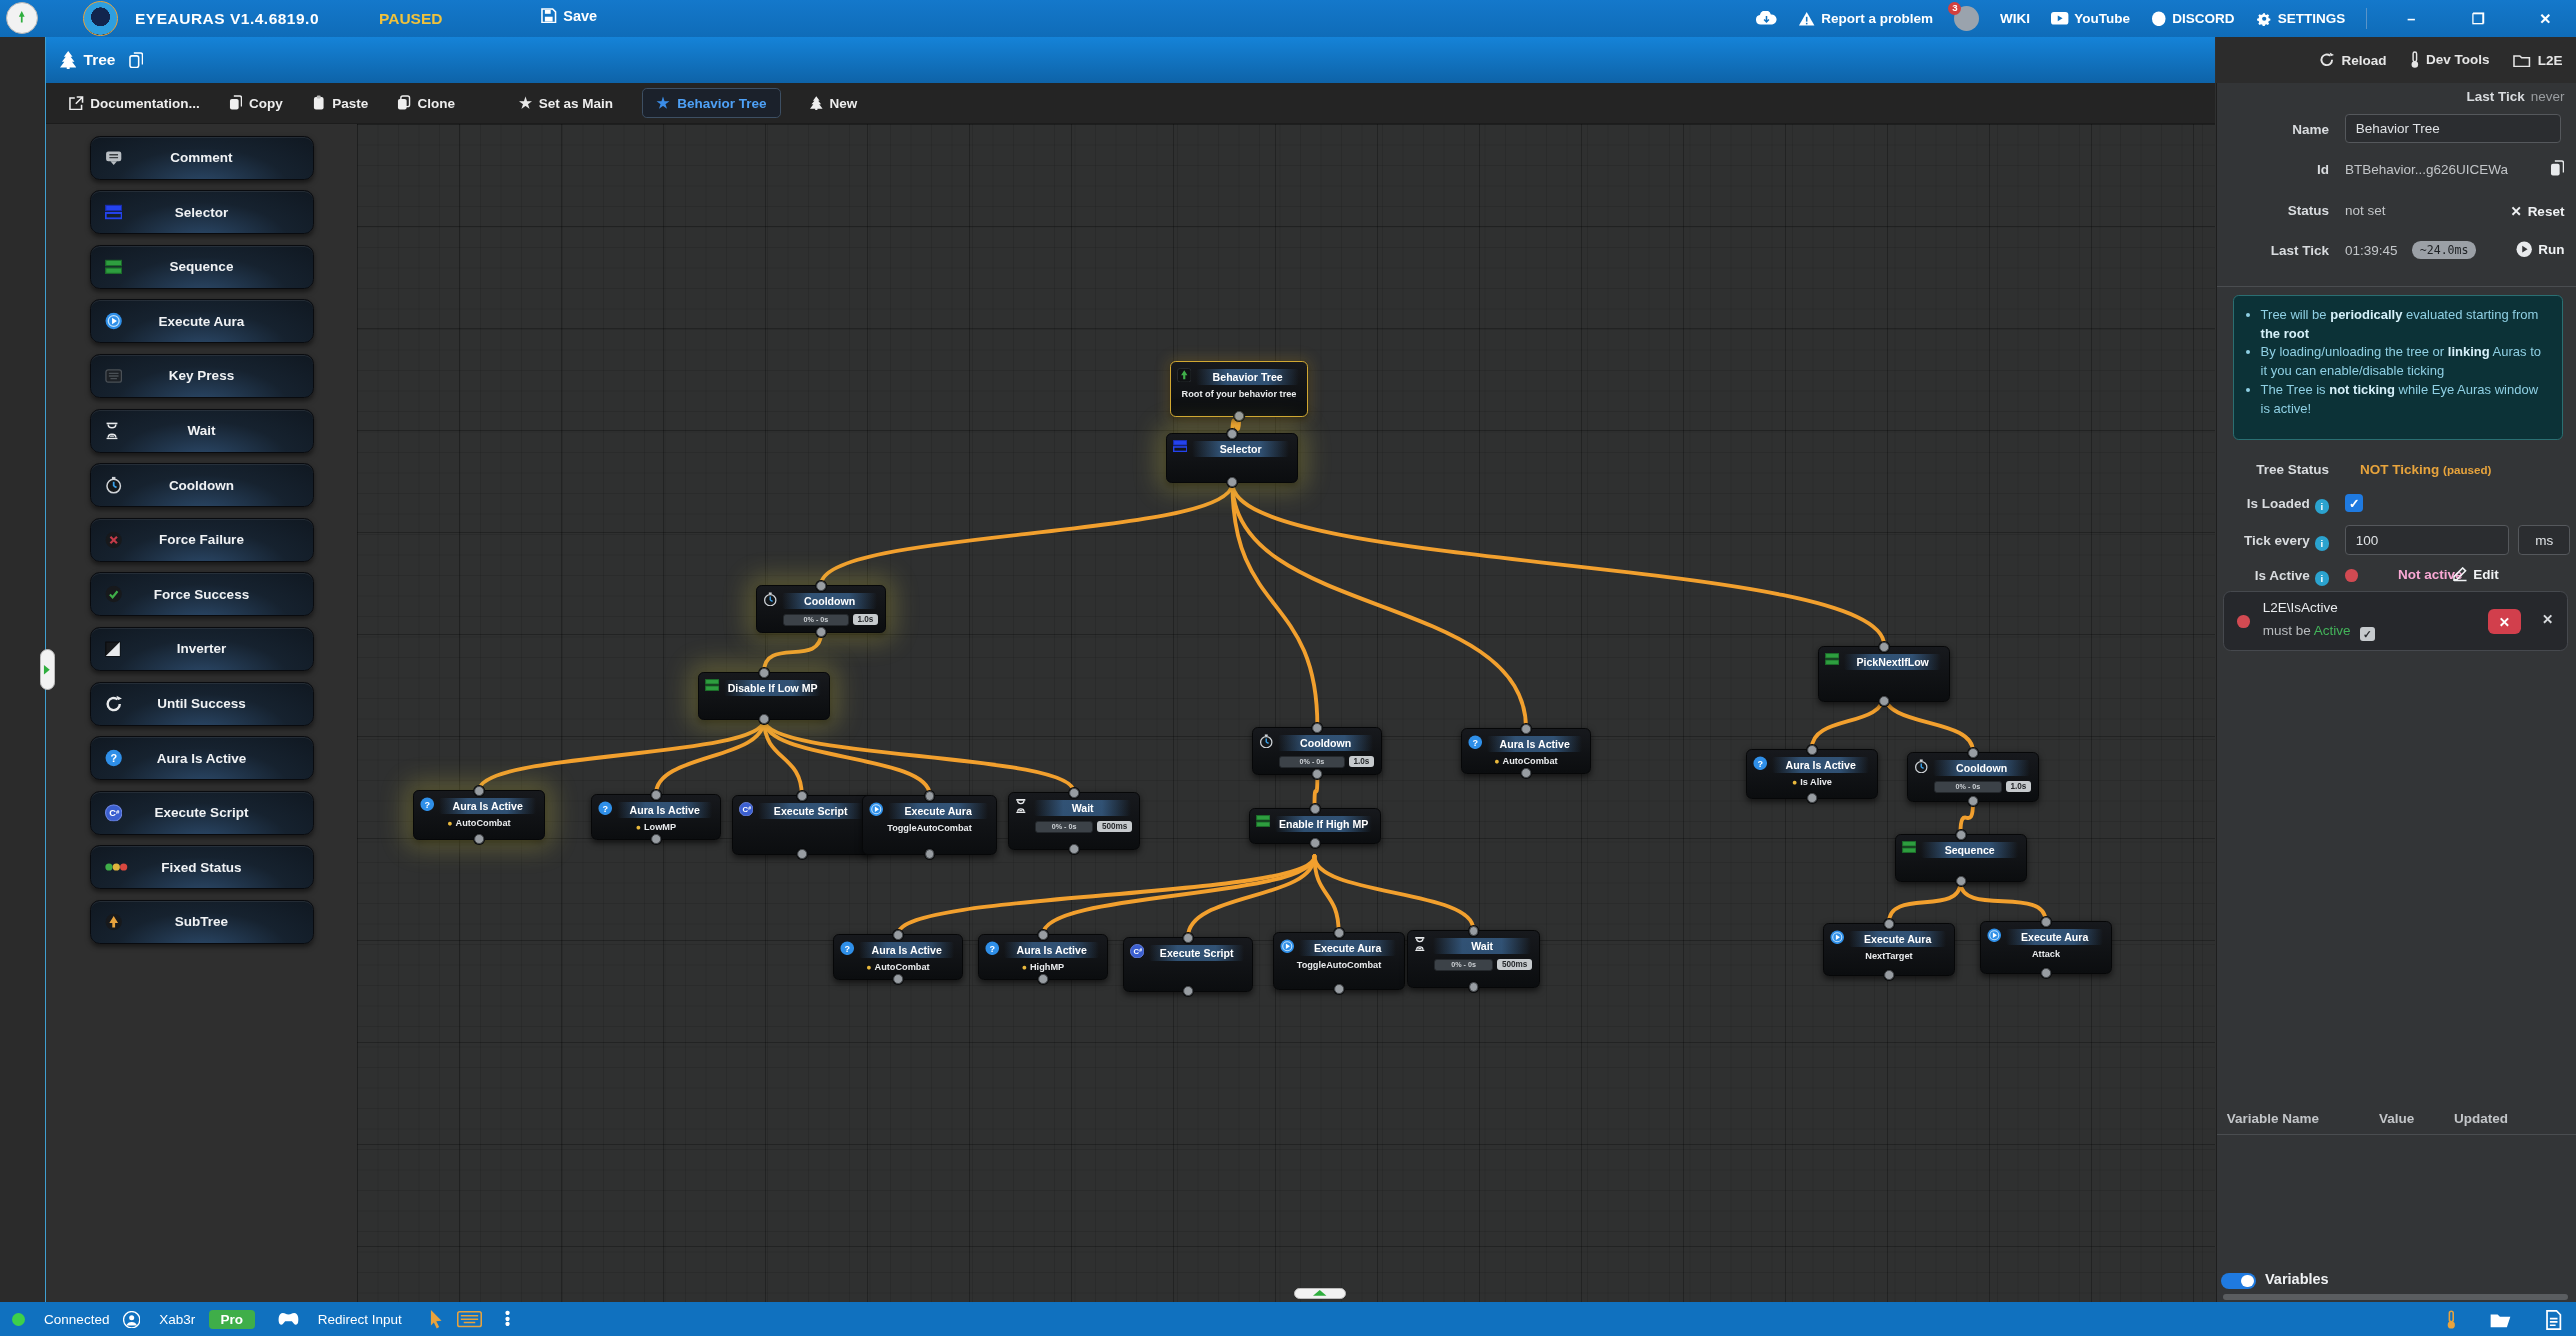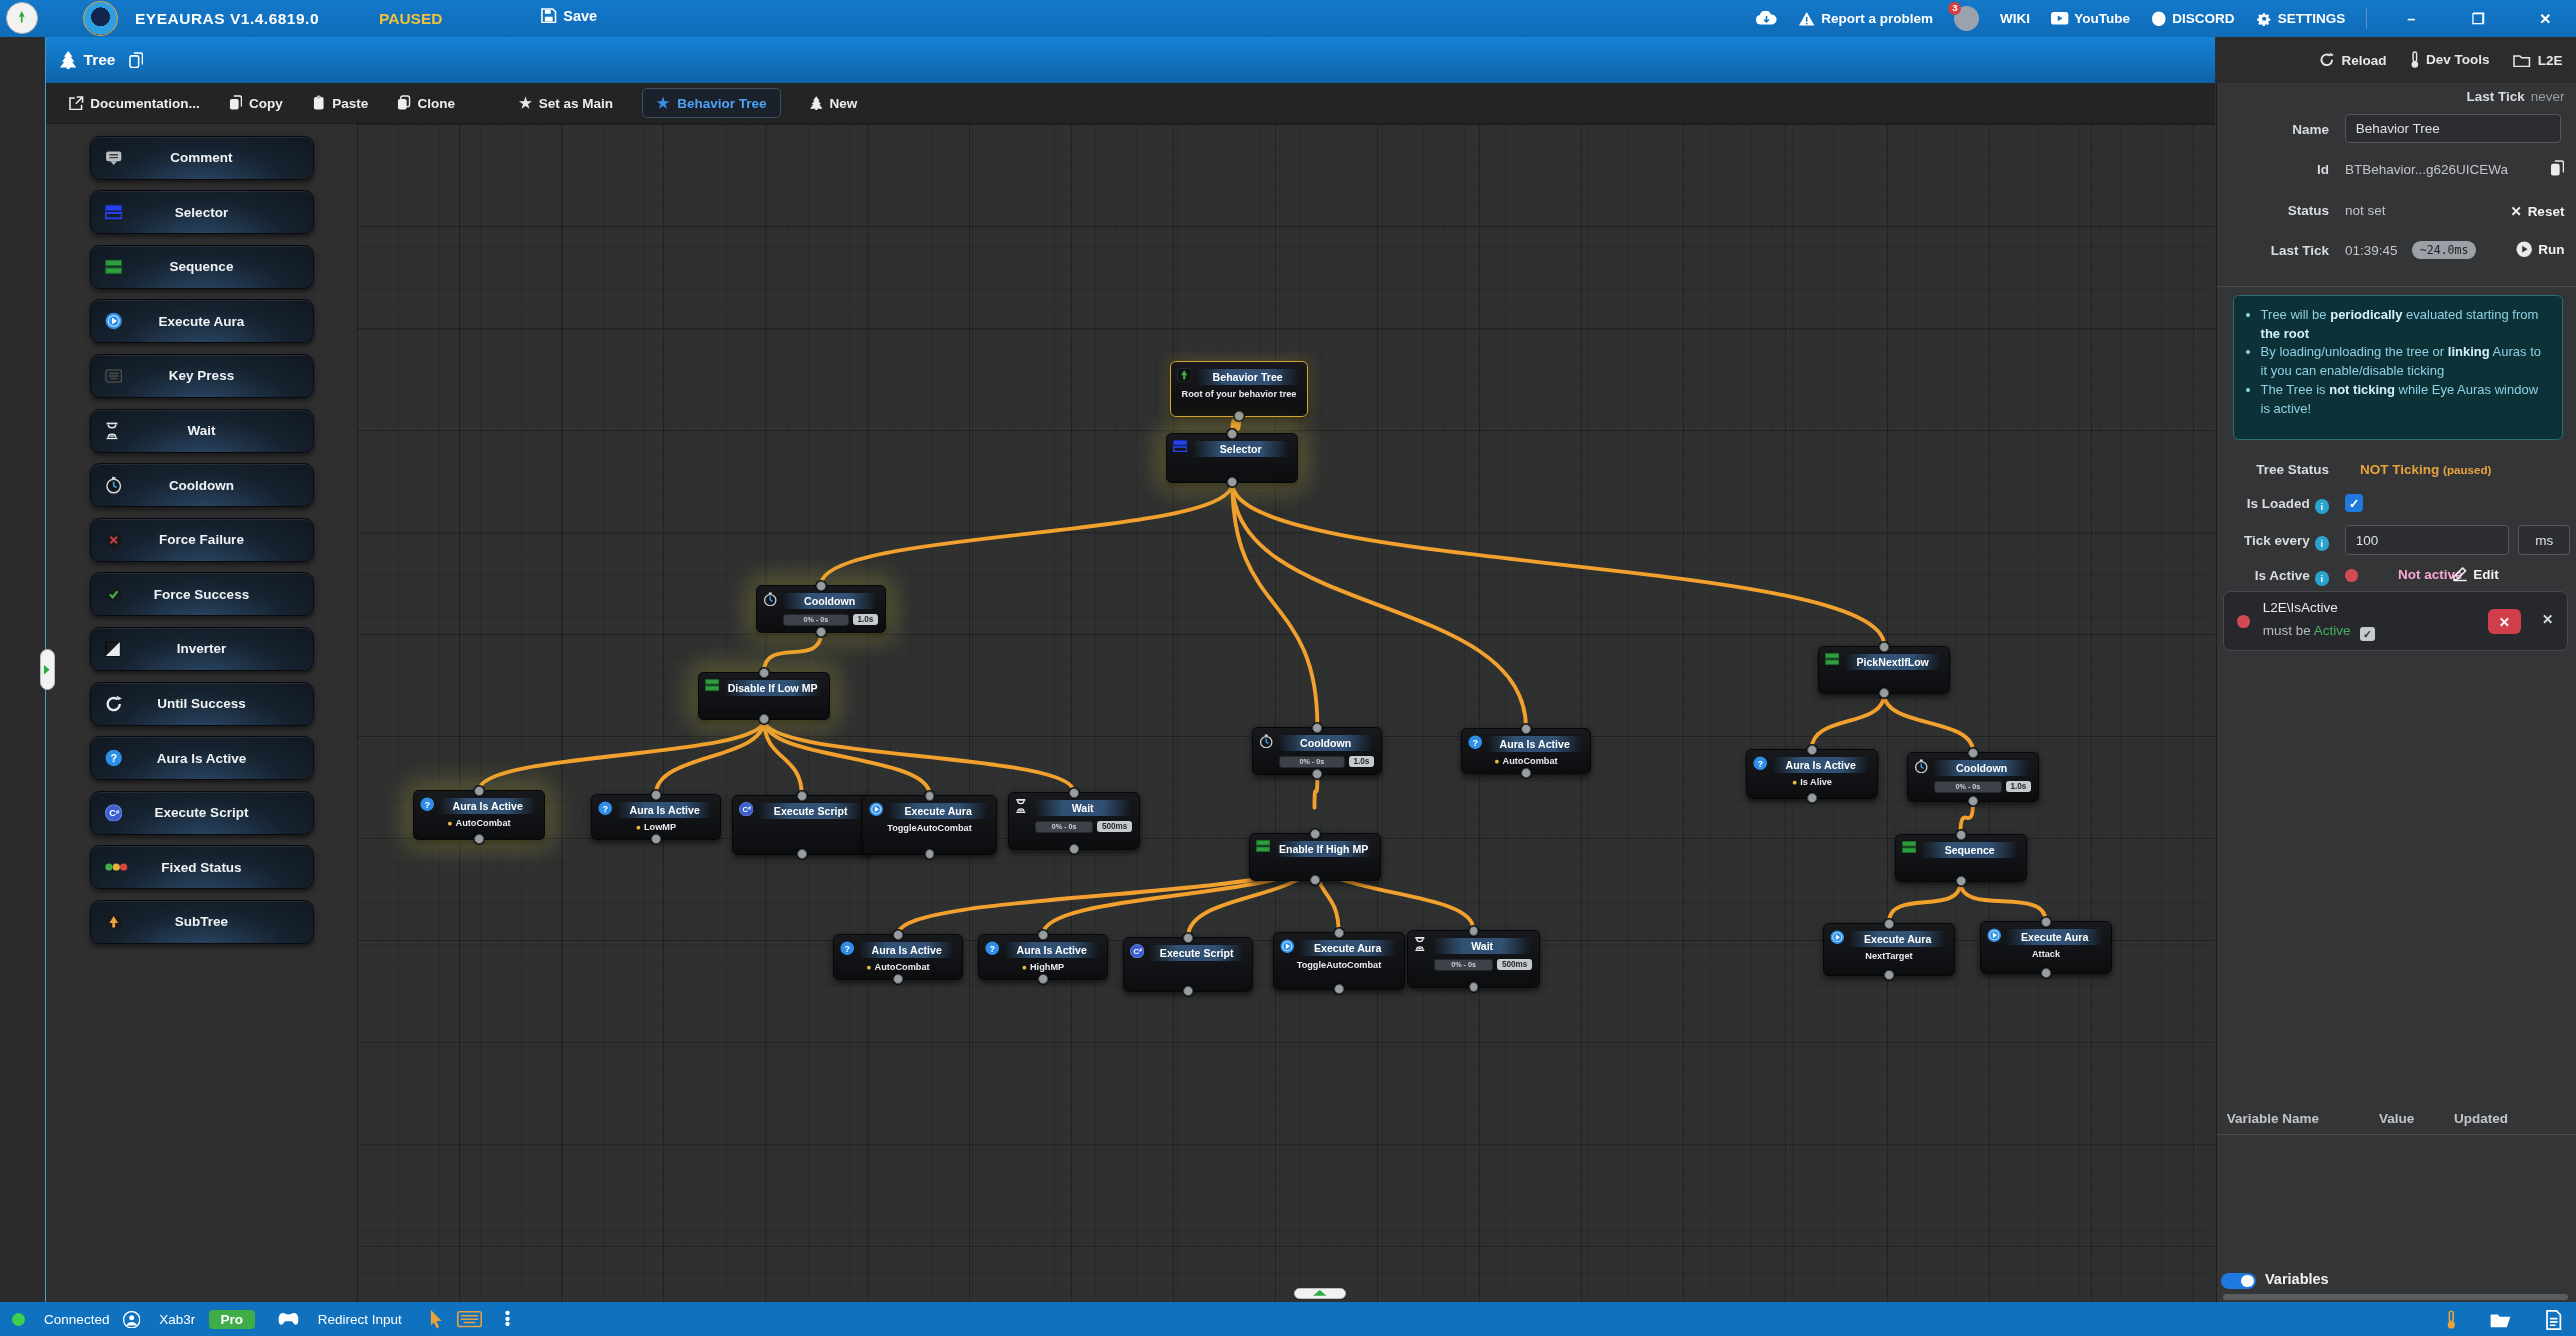--- a/index.html
+++ b/index.html
@@ -646,21 +646,21 @@
         <span class="nicon">
           <svg width="14.5" height="14.5" viewBox="0 0 16 16">
             <circle cx="8" cy="8" r="7.5" fill="#2f8fe8"></circle>
             <text x="8" y="11.6" text-anchor="middle" font-family="Liberation Sans, sans-serif" font-size="10" font-weight="bold" fill="#fff">?</text>
           </svg>
         </span>
         <div class="nsub"><span class="dot">●</span><span>AutoCombat</span></div>
         <span class="port port-t"></span>
         <span class="port port-b"></span>
       </div>
-      <div class="bt-node" style="left: 892px; top: 709px; width: 132px; height: 48px;">
+      <div class="bt-node" style="left: 892px; top: 684px; width: 132px; height: 36px;">
         <div class="nband">
           <span>Enable If High MP</span>
         </div>
         <span class="nicon">
           <svg width="14.5" height="12.3" viewBox="0 0 14 12">
             <rect x="0.5" y="0.5" width="13" height="4.4" fill="#2e9e3f" stroke="#1c6b2a"></rect>
             <rect x="0.5" y="6.8" width="13" height="4.4" fill="#2e9e3f" stroke="#1c6b2a"></rect>
           </svg>
         </span>
         <span class="port port-t"></span>
@@ -737,21 +737,21 @@
         </span>
         <div class="nprog">
           <div class="nbar">
             <span>0% - 0s</span>
           </div>
           <span class="nchip">500ms</span>
         </div>
         <span class="port port-t"></span>
         <span class="port port-b"></span>
       </div>
-      <div class="bt-node" style="left: 1461px; top: 522px; width: 132px; height: 48px;">
+      <div class="bt-node" style="left: 1461px; top: 522px; width: 132px; height: 56px;">
         <div class="nband">
           <span>PickNextIfLow</span>
         </div>
         <span class="nicon">
           <svg width="14.5" height="12.3" viewBox="0 0 14 12">
             <rect x="0.5" y="0.5" width="13" height="4.4" fill="#2e9e3f" stroke="#1c6b2a"></rect>
             <rect x="0.5" y="6.8" width="13" height="4.4" fill="#2e9e3f" stroke="#1c6b2a"></rect>
           </svg>
         </span>
         <span class="port port-t"></span>

